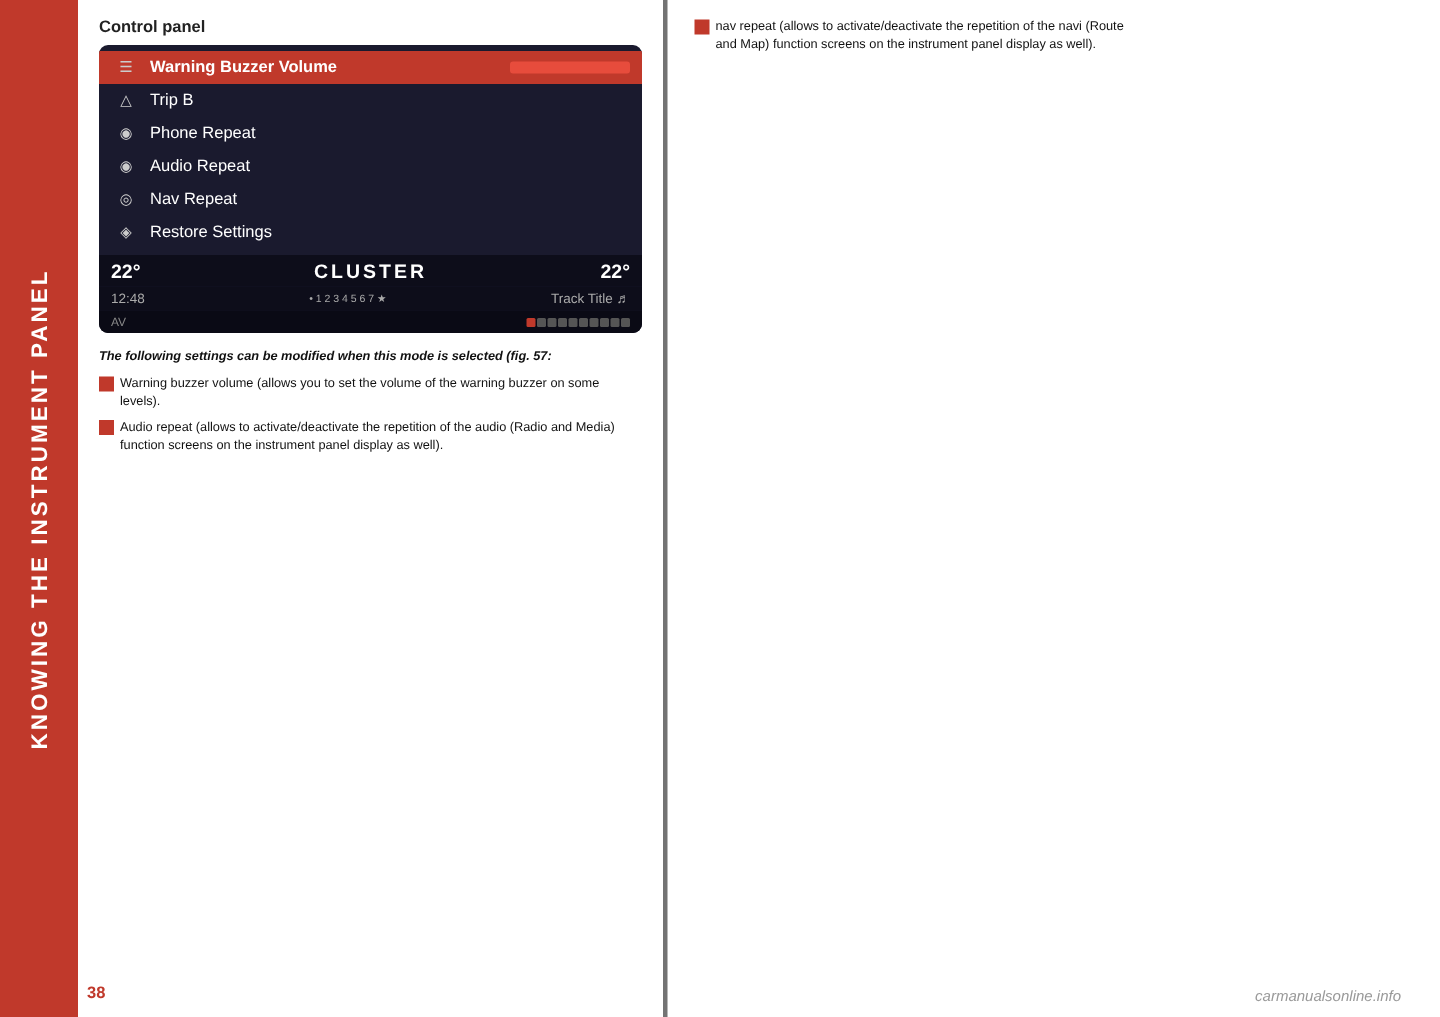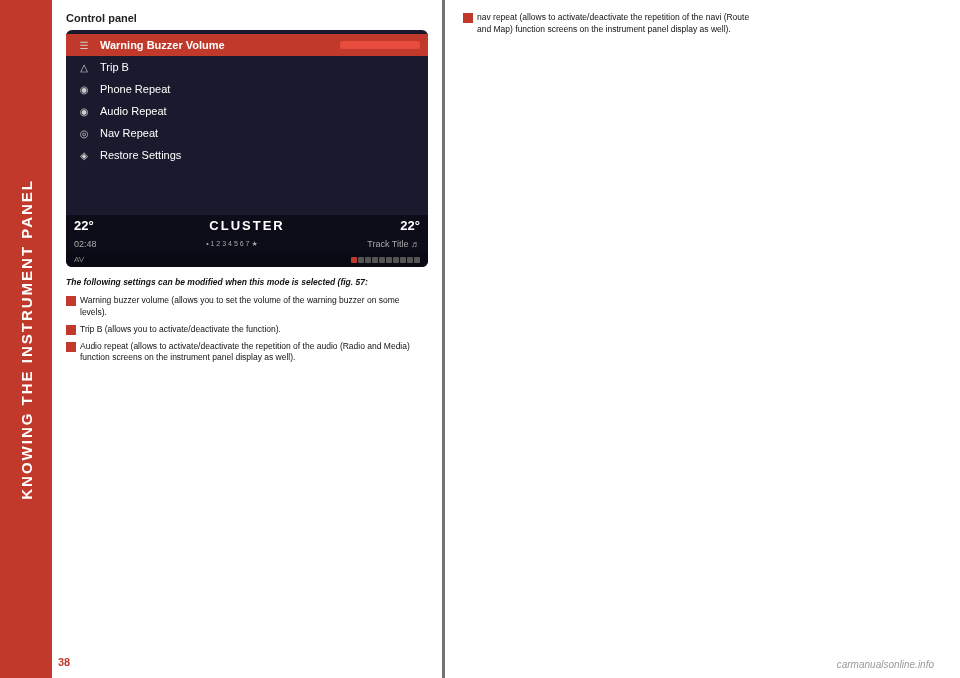--- a/index.html
+++ b/index.html
@@ -120,21 +120,20 @@
       border-radius: 2px;
     }
 
     
     .cluster-bar {
       background: #0d0d1a;
       display: flex;
       align-items: center;
       padding: 3px 8px;
       justify-content: space-between;
-      margin-top: 45px;
     }
 
     .cluster-temp {
       color: #fff;
       font-size: 13px;
       font-weight: bold;
     }
 
     .cluster-label {
       color: #fff;
@@ -323,21 +322,21 @@
 
       </div>
 
       <div class="cluster-bar">
         <span class="cluster-temp">22°</span>
         <span class="cluster-label">CLUSTER</span>
         <span class="cluster-temp">22°</span>
       </div>
 
       <div class="cluster-bottom">
-        <span class="cluster-time">02:48</span>
+        <span class="cluster-time">12:48</span>
         <div class="cluster-dots">
           <span>• 1 2 3 4 5 6 7 ★</span>
         </div>
         <span class="cluster-track">Track Title ♬</span>
       </div>
 
       <div class="av-bar">
         <span class="av-label">AV</span>
         <div class="av-dots">
           <span class="active-dot"></span>
@@ -356,24 +355,20 @@
     </div>
 
     <div class="body-section">
       <p class="bold-italic">The following settings can be modified when this mode is selected (fig. 57:</p>
 
       <div class="bullet-item">
         <div class="bullet-icon"></div>
         <span class="bullet-text">Warning buzzer volume (allows you to set the volume of the warning buzzer on some levels).</span>
       </div>
 
-      <div class="bullet-item">
-        <div class="bullet-icon"></div>
-        <span class="bullet-text">Trip B (allows you to activate/deactivate the function).</span>
-      </div>
 
 
       <div class="bullet-item">
         <div class="bullet-icon"></div>
         <span class="bullet-text">Audio repeat (allows to activate/deactivate the repetition of the audio (Radio and Media) function screens on the instrument panel display as well).</span>
       </div>
 
     </div>
 
   </div>

